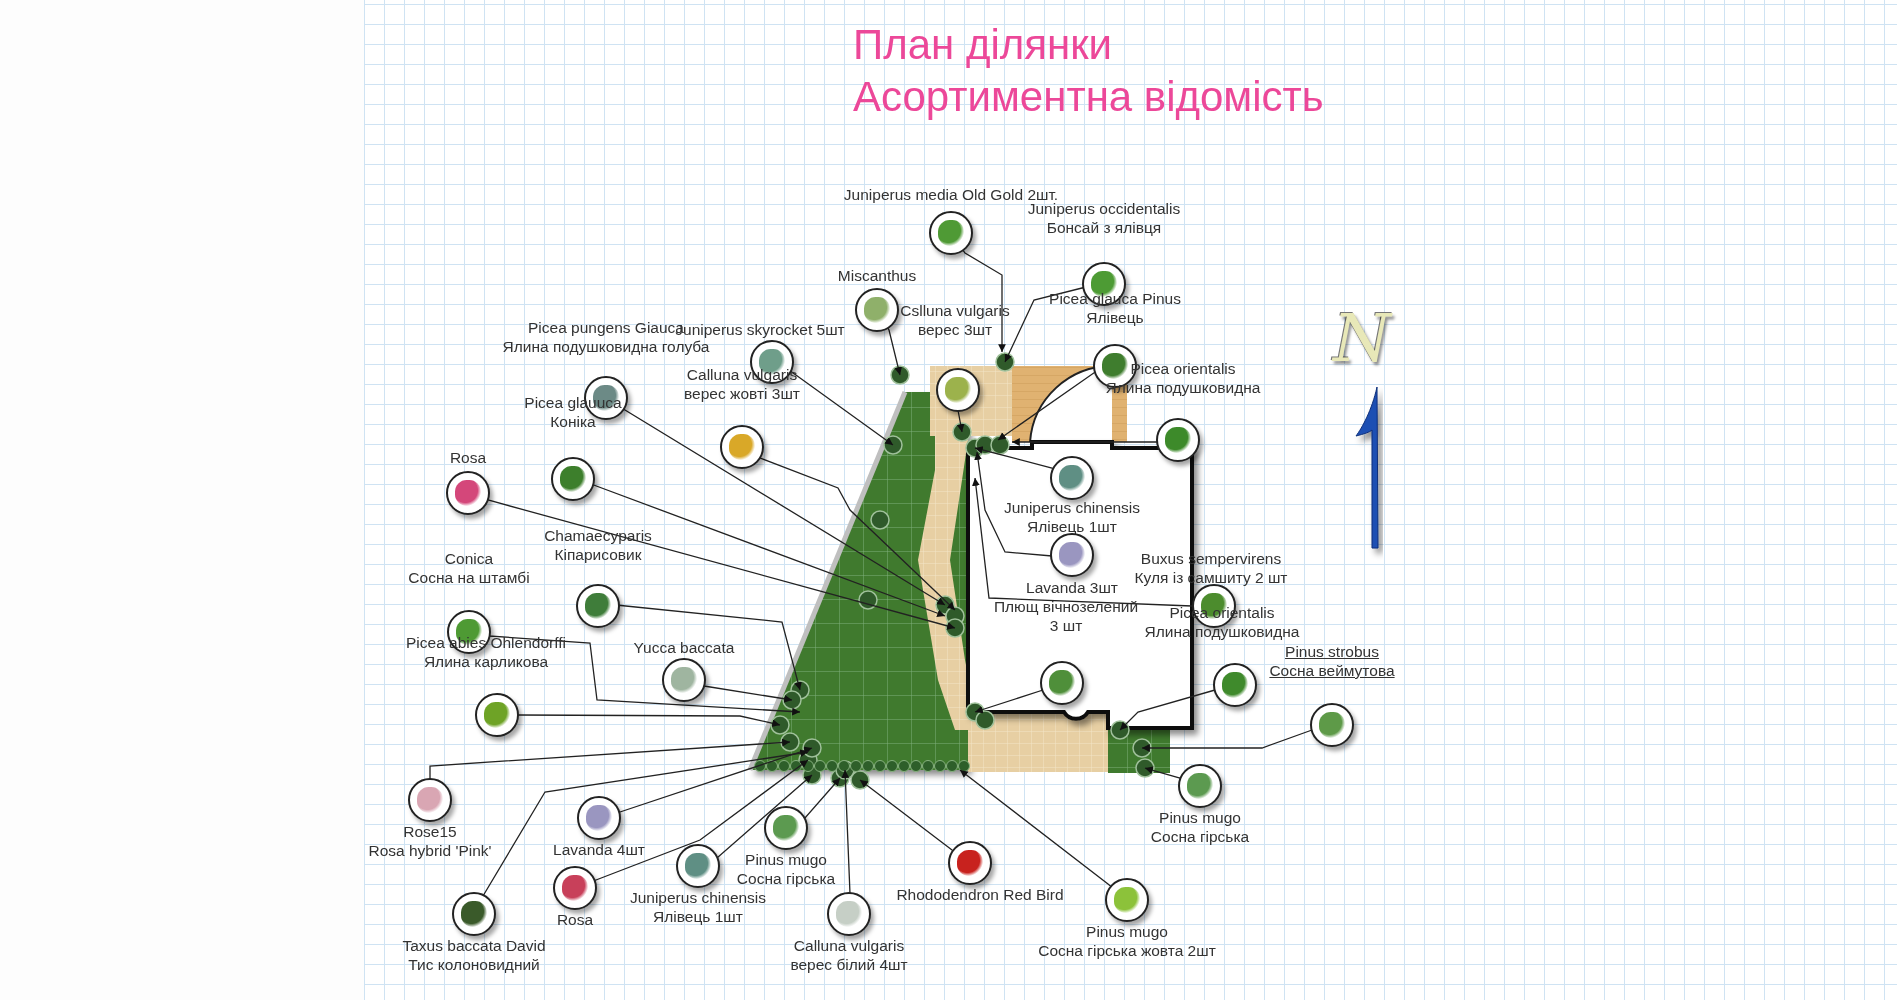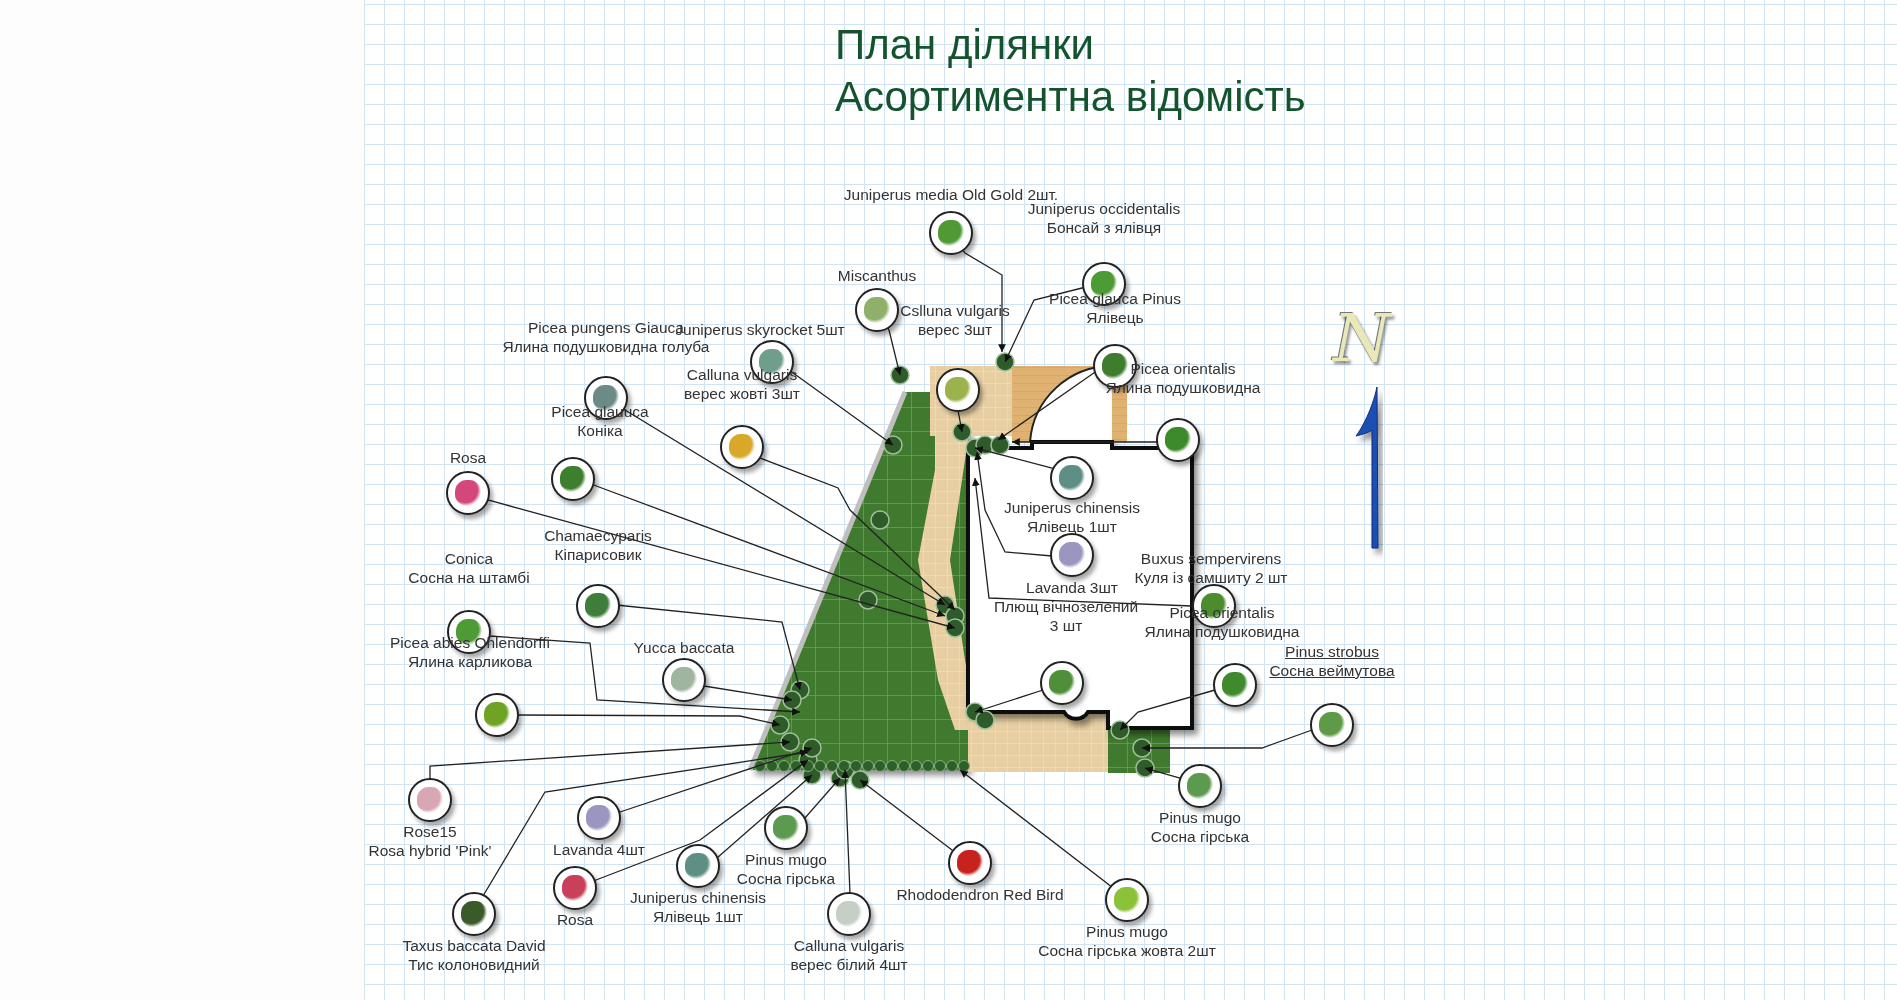--- a/index.html
+++ b/index.html
@@ -5,21 +5,21 @@
   html, body { margin:0; padding:0; }
   body { width:1897px; height:1000px; position:relative; overflow:hidden; background:#ffffff;
          font-family:"Liberation Sans", "DejaVu Sans", sans-serif; }
   .left-margin { position:absolute; left:0; top:0; width:364px; height:1000px; background:#fdfdfd; }
   .grid { position:absolute; left:364px; top:0; width:1533px; height:1000px;
           background-color:#ffffff;
           background-image:
             linear-gradient(to right, #cfe3f3 1px, transparent 1px),
             linear-gradient(to bottom, #cfe3f3 1px, transparent 1px);
           background-size:20px 20px; background-position:0 4px; }
-  .title { position:absolute; left:835px; font-size:42px; color:#14532d; white-space:nowrap; line-height:1; }
+  .title { position:absolute; left:853px; font-size:42px; color:#ec4899; white-space:nowrap; line-height:1; }
   #t1 { top:24px; } #t2 { top:76px; }
   svg.main { position:absolute; left:0; top:0; }
   .lbl { position:absolute; font-size:15.5px; color:#333; text-align:center; white-space:nowrap; line-height:19px;
          transform:translateX(-50%); }
   .bubble { position:absolute; width:40px; height:40px; border-radius:50%; background:#fff;
             border:2px solid #222; box-shadow:3px 4px 4px rgba(0,0,0,0.35);
             transform:translate(-50%,-50%); display:flex; align-items:center; justify-content:center; overflow:hidden; }
   .bubble .pl { width:26px; height:26px; border-radius:45%; }
   .north-n { position:absolute; left:1333px; top:300px; font-family:"DejaVu Serif", serif; font-style:italic;
              font-size:66px; color:#e8e8b8; text-shadow:2px 3px 3px rgba(0,0,0,0.45), -1px -1px 0 #777; }
@@ -225,21 +225,21 @@
     <div class="bubble" style="left: 1178px; top: 440px;">
       <div class="pl" style="background: radial-gradient(circle at 40% 40%, rgb(61, 138, 42) 0%, rgb(61, 138, 42) 55%, rgba(255, 255, 255, 0) 72%);"></div>
     </div>
     <div class="lbl" style="left: 1183px; top: 359px;">
       <div>Picea orientalis</div>
       <div>Ялина подушковидна</div>
     </div>
     <div class="bubble" style="left: 573px; top: 479px;">
       <div class="pl" style="background: radial-gradient(circle at 40% 40%, rgb(61, 127, 44) 0%, rgb(61, 127, 44) 55%, rgba(255, 255, 255, 0) 72%);"></div>
     </div>
-    <div class="lbl" style="left: 573px; top: 402px; margin-left: 27px;">
+    <div class="lbl" style="left: 573px; top: 393px;">
       <div>Picea glauuca</div>
       <div>Коніка</div>
     </div>
     <div class="bubble" style="left: 468px; top: 493px;">
       <div class="pl" style="background: radial-gradient(circle at 40% 40%, rgb(212, 71, 122) 0%, rgb(212, 71, 122) 55%, rgba(255, 255, 255, 0) 72%);"></div>
     </div>
     <div class="lbl" style="left: 468px; top: 448px;">
       <div>Rosa</div>
     </div>
     <div class="bubble" style="left: 1072px; top: 478px;">
@@ -285,21 +285,21 @@
     <div class="bubble" style="left: 1062px; top: 683px;">
       <div class="pl" style="background: radial-gradient(circle at 40% 40%, rgb(79, 143, 58) 0%, rgb(79, 143, 58) 55%, rgba(255, 255, 255, 0) 72%);"></div>
     </div>
     <div class="lbl" style="left: 1066px; top: 597px;">
       <div>Плющ вічнозелений</div>
       <div>3 шт</div>
     </div>
     <div class="bubble" style="left: 497px; top: 715px;">
       <div class="pl" style="background: radial-gradient(circle at 40% 40%, rgb(110, 163, 38) 0%, rgb(110, 163, 38) 55%, rgba(255, 255, 255, 0) 72%);"></div>
     </div>
-    <div class="lbl" style="left: 470px; top: 633px;">
+    <div class="lbl" style="left: 486px; top: 633px;">
       <div>Picea abies Ohlendorffi</div>
       <div>Ялина карликова</div>
     </div>
     <div class="bubble" style="left: 1235px; top: 685px;">
       <div class="pl" style="background: radial-gradient(circle at 40% 40%, rgb(63, 138, 44) 0%, rgb(63, 138, 44) 55%, rgba(255, 255, 255, 0) 72%);"></div>
     </div>
     <div class="lbl" style="left: 1222px; top: 603px;">
       <div>Picea orientalis</div>
       <div>Ялина подушковидна</div>
     </div>

